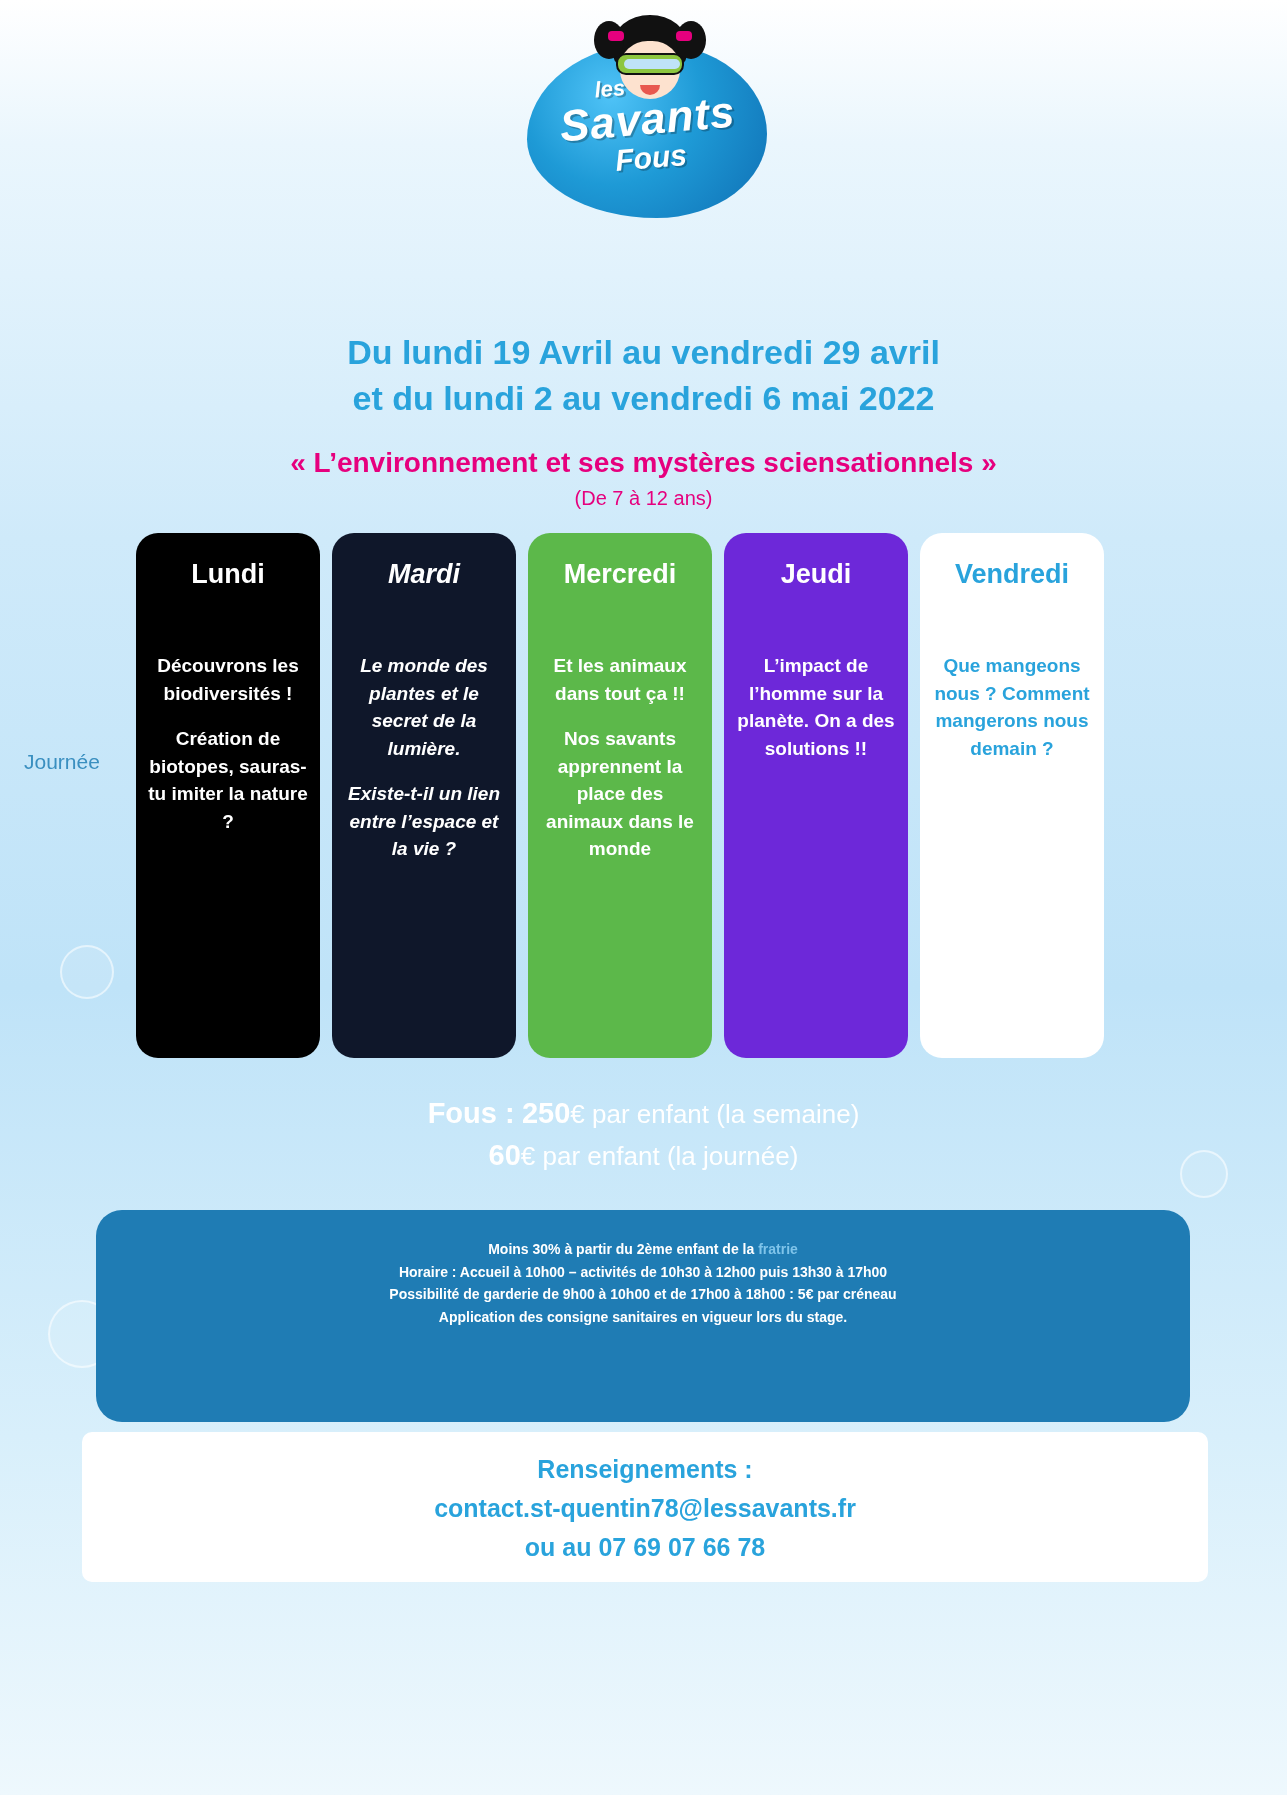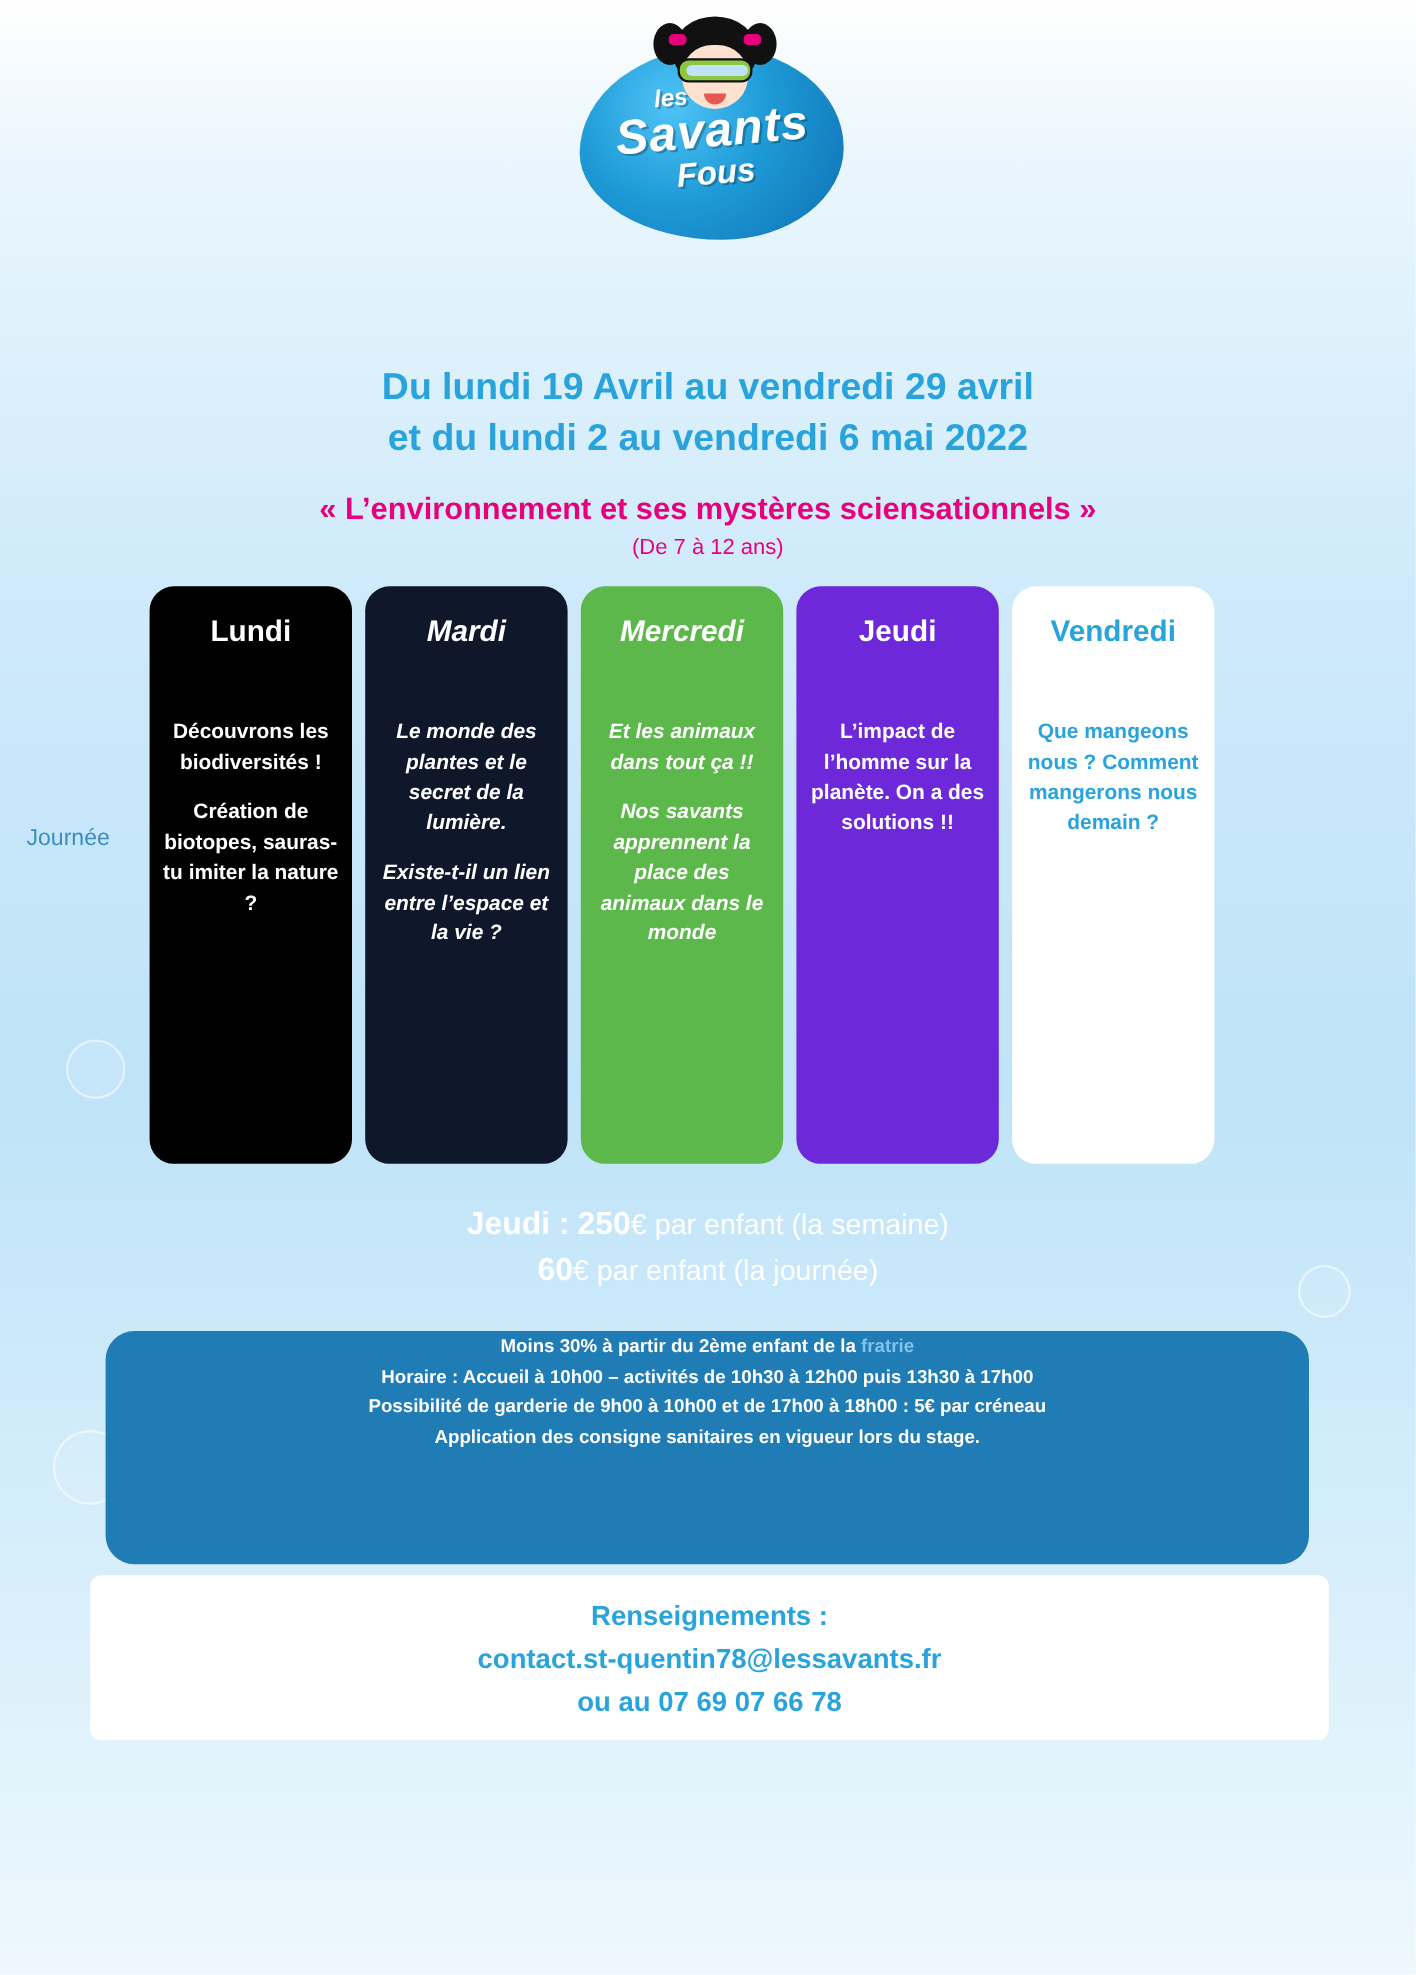--- a/index.html
+++ b/index.html
@@ -213,21 +213,21 @@
   .col-body {
     font-size: 19px;
     font-weight: bold;
     line-height: 1.45;
   }
   .col-body p { margin: 0 0 18px 0; }
   .col-body p:last-child { margin-bottom: 0; }
 
   .col.lundi { background: #000000; color: #ffffff; }
   .col.mardi { background: #0f172a; color: #ffffff; font-style: italic; }
-  .col.mercredi { background: #5cb84a; color: #ffffff; font-style: italic; }
+  .col.mercredi { background: #5cb84a; color: #ffffff; }
   .col.jeudi { background: #6d28d9; color: #ffffff; }
   .col.vendredi { background: #ffffff; color: #29a3dc; }
 
   
   .tarifs {
     position: absolute;
     top: 1092px;
     left: 0;
     width: 100%;
     text-align: center;
@@ -242,22 +242,23 @@
     position: absolute;
     top: 1210px;
     left: 96px;
     width: 1094px;
     height: 212px;
     background: #1f7cb4;
     border-radius: 26px;
     color: #ffffff;
     text-align: center;
     font-weight: bold;
-    font-size: 17px;
+    font-size: 14px;
     line-height: 1.62;
+    padding-top: 28px;
     box-sizing: border-box;
   }
   .info-box .fratrie { color: #7fc4ea; }
 
   
   .contact-box {
     position: absolute;
     top: 1432px;
     left: 82px;
     width: 1126px;
@@ -354,21 +355,21 @@
       <div class="col-title">Vendredi</div>
       <div class="col-body">
         <p>Que mangeons nous ? Comment mangerons nous demain ?</p>
       </div>
     </div>
 
   </div>
 
   <div class="tarifs">
     <div>
-      <span class="strong">Jeudi :</span>
+      <span class="strong">Fous :</span>
       <span class="strong">250</span><span>€</span>
       <span>par enfant (la semaine)</span>
     </div>
     <div>
       <span class="strong">60</span><span>€</span>
       <span> par enfant (la  journée)</span>
     </div>
   </div>
 
   <div class="info-box">

